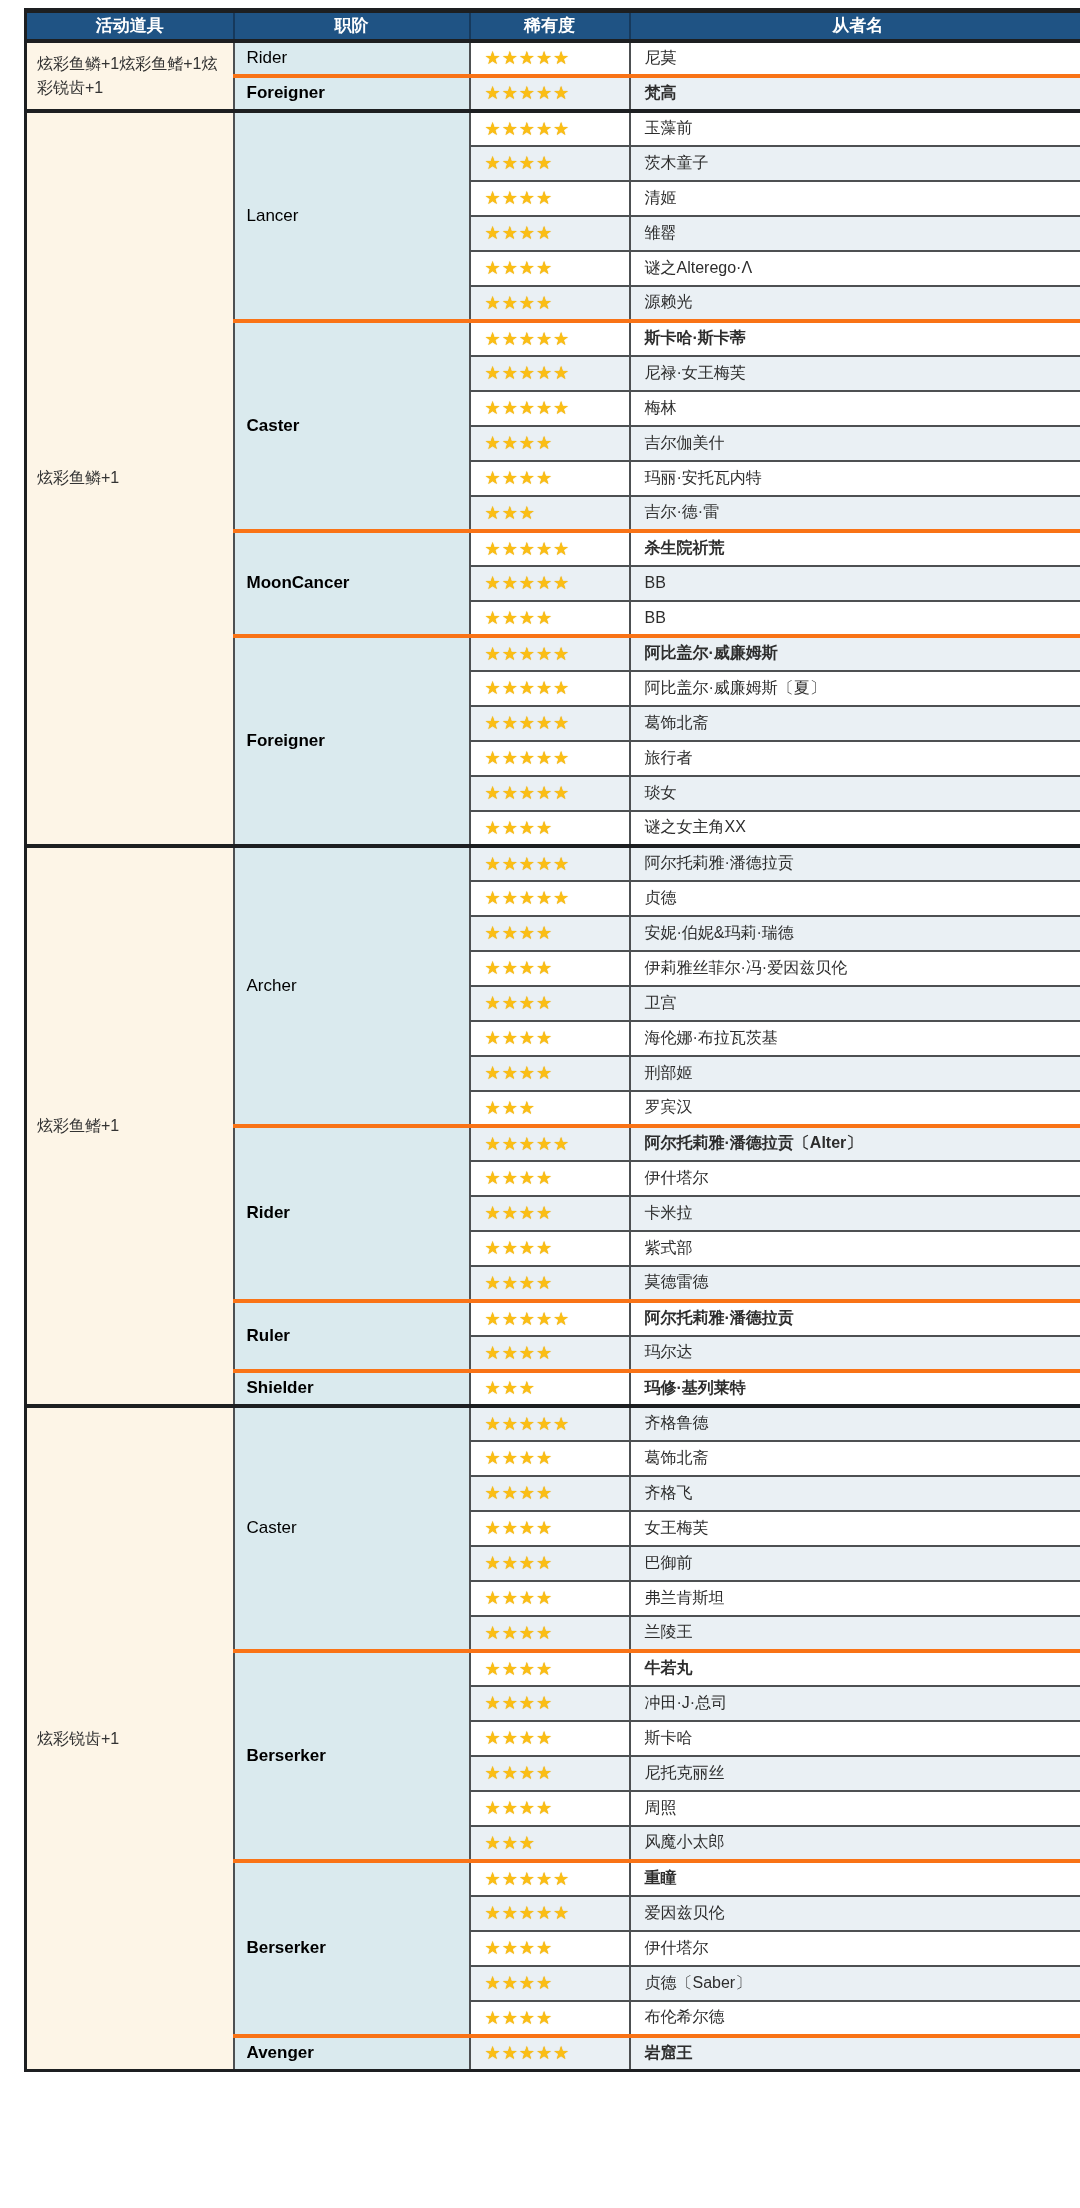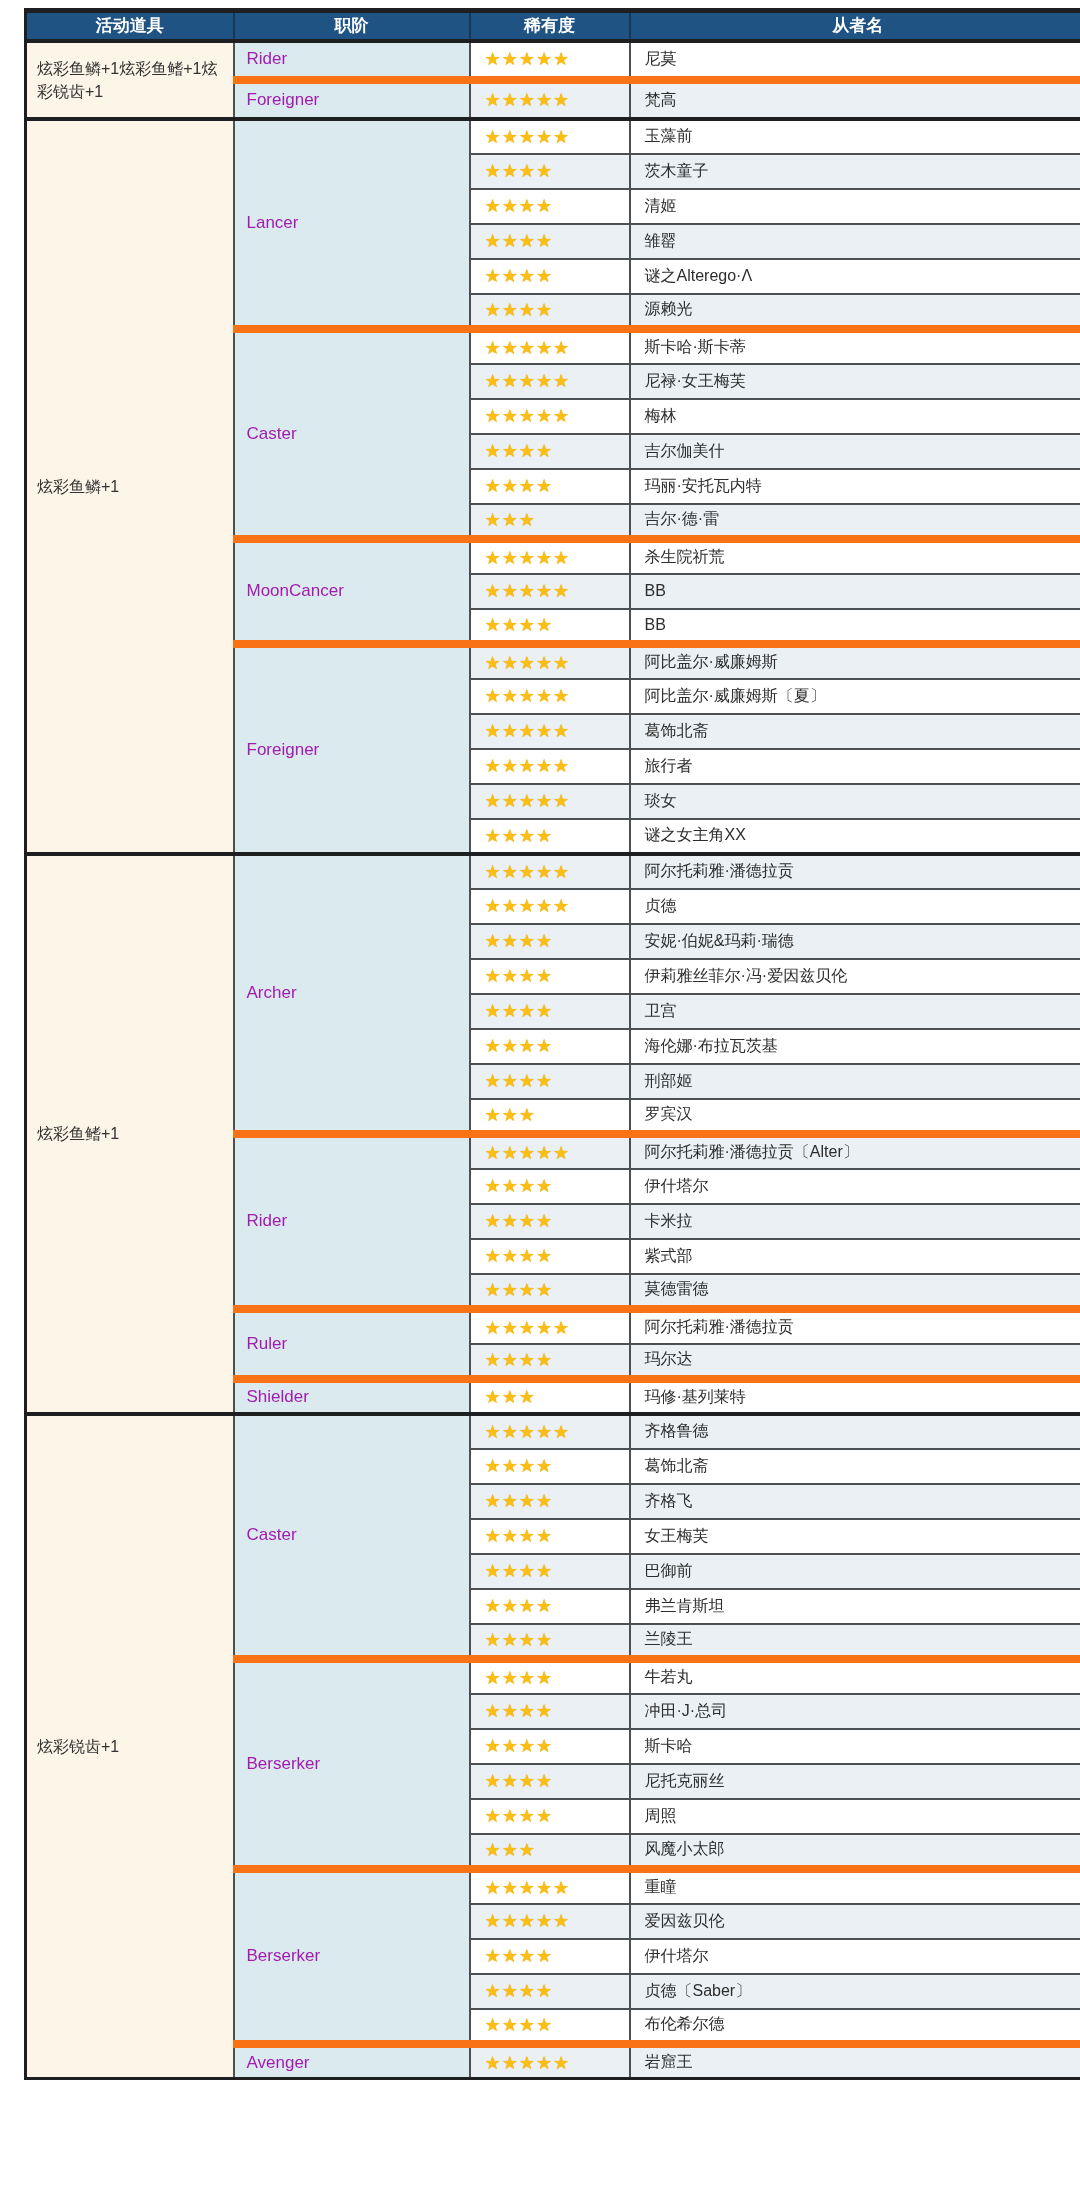--- a/index.html
+++ b/index.html
@@ -24,38 +24,38 @@
   }
   th,td{border:2px solid var(--border-color);box-sizing:border-box;}
   thead th{
     background:var(--header-bg);color:var(--header-text);
     font-size:17px;font-weight:bold;height:30px;text-align:center;
     border-color:#16395c;
   }
   tbody td{height:35px;font-size:16px;}
   td.item-cell{
     background:var(--item-col-bg);text-align:left;vertical-align:middle;
-    padding:14px 10px;line-height:1.45;color:#333;
+    padding:8px 10px;line-height:1.45;color:#333;
   }
   td.class-cell{
     background:var(--class-col-bg);text-align:left;vertical-align:middle;
-    padding:0 12px;font-size:17px;color:#a21caf;
+    padding:0 12px;font-size:17px;color:#000000;
   }
   td.star-cell{
     padding:0 0 0 14px;text-align:left;vertical-align:middle;
     color:var(--star-color);font-size:18px;letter-spacing:1px;
     text-shadow:0 0 1px #d79a00;white-space:nowrap;overflow:hidden;
   }
   td.name-cell{
     padding:0 8px 0 14px;text-align:left;vertical-align:middle;
     color:var(--text-color);white-space:nowrap;overflow:hidden;
   }
   tr.even td.data{background:var(--row-even-bg);}
   tr.odd  td.data{background:var(--row-odd-bg);}
-  tr.class-start td{border-top:8px solid #f97316;}
+  tr.class-start td{border-top:4px solid #f97316;font-weight:bold;}
   tr.group-start td{border-top:4px solid var(--group-border-color);}
   .watermark{
     position:absolute;right:4px;bottom:10px;
     font-size:56px;font-weight:bold;letter-spacing:4px;
     color:rgba(255,255,255,0.95);pointer-events:none;
   }
 </style>
 </head>
 <body>
 

